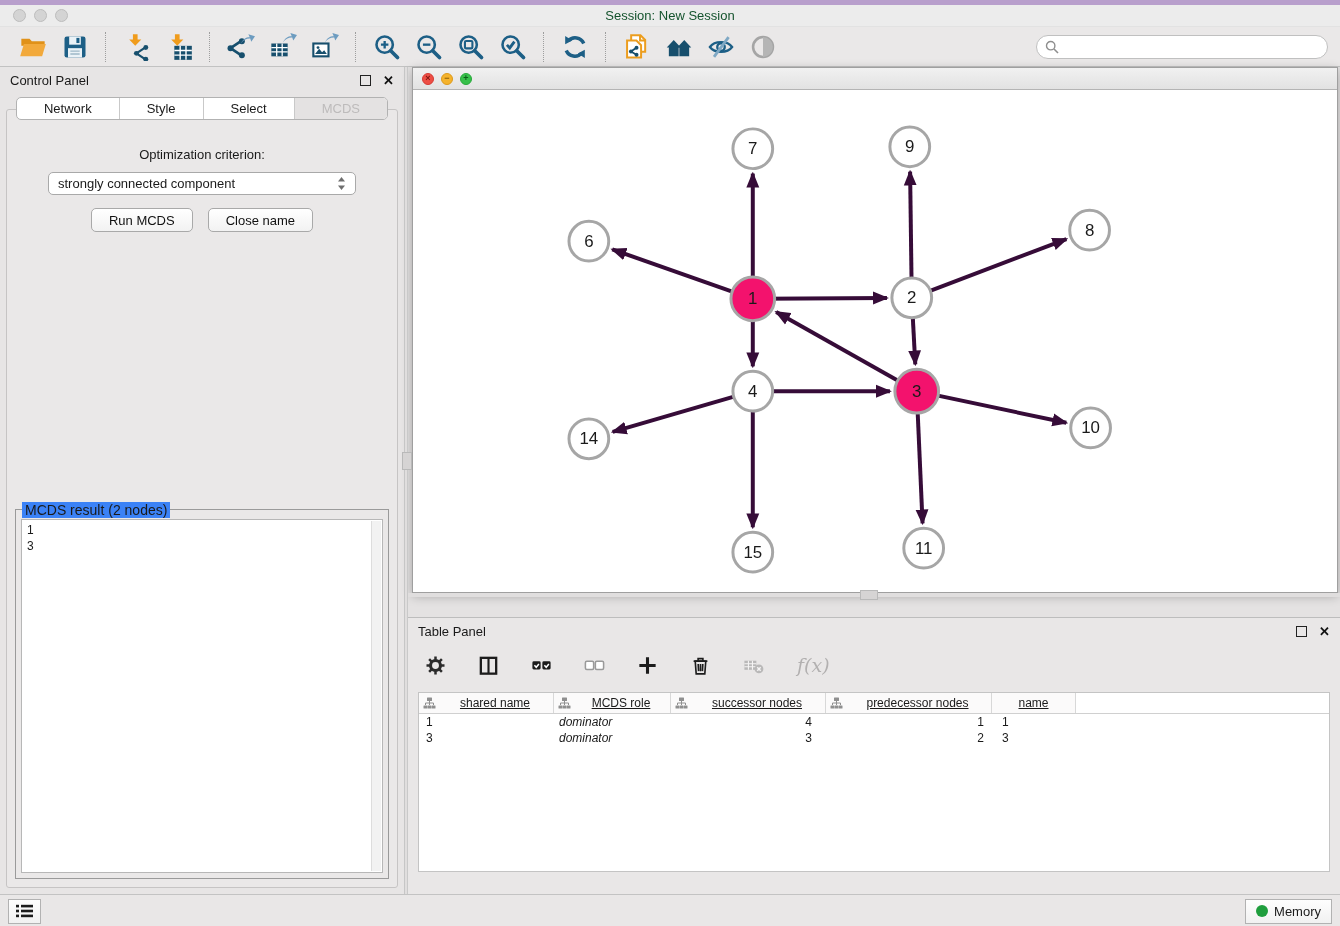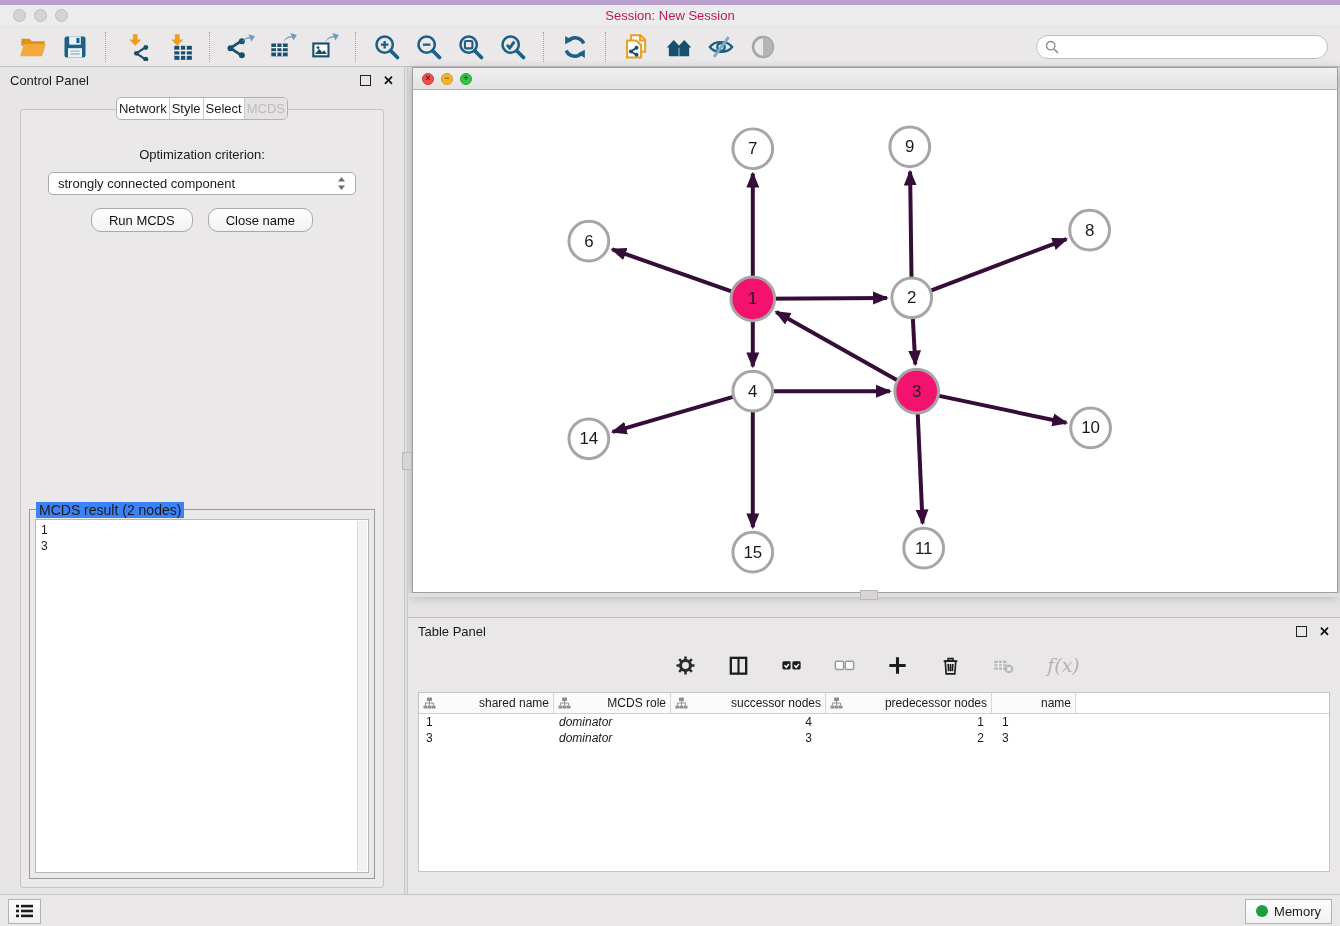--- a/index.html
+++ b/index.html
@@ -7,21 +7,21 @@
        font-family:"Liberation Sans",sans-serif;color:#1a1a1a;-webkit-font-smoothing:antialiased;}
   .noselect{user-select:none;}
 
   
   .top-strip{height:5px;background:#b89fcc;}
   .titlebar{height:21px;background:#ececec;display:flex;align-items:center;position:relative;
             border-bottom:1px solid #e2e2e2;}
   .traffic{display:flex;gap:8px;padding-left:13px;}
   .tl{width:13px;height:13px;border-radius:50%;background:#d4d4d4;border:1px solid #bdbdbd;box-sizing:border-box;
       display:flex;align-items:center;justify-content:center;font-size:9px;font-weight:bold;color:rgba(0,0,0,.45);line-height:1;}
-  .title-center{position:absolute;left:0;right:0;text-align:center;color:#be185d;font-size:13px;}
+  .title-center{position:absolute;left:0;right:0;text-align:center;color:#14532d;font-size:13px;}
 
   
   .toolbar{height:39px;background:#eae8e8;border-bottom:1px solid #c2c2c2;
            display:flex;align-items:center;padding:0 12px;}
   .ticon{width:28px;height:28px;margin:0 7px;flex:0 0 auto;}
   .tsep{width:1px;height:30px;border-left:1px dotted #9e9e9e;margin:0 9px;flex:0 0 auto;}
   .search-wrap{margin-left:auto;width:292px;height:24px;background:#fff;border:1px solid #c0c0c0;
                border-radius:13px;display:flex;align-items:center;padding:0 8px;box-sizing:border-box;}
   .search-wrap input{border:none;outline:none;flex:1;font-size:13px;background:transparent;
                      font-family:"Liberation Sans",sans-serif;}
@@ -31,31 +31,31 @@
 
   
   .control-panel{width:404px;flex:0 0 404px;background:#e7e5e5;display:flex;flex-direction:column;box-sizing:border-box;}
   .panel-header{height:26px;display:flex;align-items:center;padding:0 10px;font-size:13px;}
   .panel-header .spacer{flex:1;}
   .float-box{width:9px;height:9px;border:1.5px solid #222;margin-right:12px;}
   .close-x{font-size:13px;font-weight:bold;color:#111;line-height:1;}
   .cp-tabs{display:flex;justify-content:center;margin-top:4px;position:relative;z-index:2;}
   .segbar{display:flex;border:1px solid #b2b2b2;border-radius:5px;overflow:hidden;background:#fff;
           height:21px;line-height:21px;font-size:13px;}
-  .seg{padding:0 2px;border-left:1px solid #c9c9c9;white-space:nowrap;}
+  .seg{padding:0 27px;border-left:1px solid #c9c9c9;white-space:nowrap;}
   .seg:first-child{border-left:none;}
   .seg.selected{background:#e4e2e2;color:#bdbbbb;}
-  .cp-body{margin:-11px 20px 6px;padding-top:11px;flex:1;background:#eae8e8;border:1px solid #c6c4c4;
+  .cp-body{margin:-11px 6px 6px;padding-top:11px;flex:1;background:#eae8e8;border:1px solid #c6c4c4;
            border-radius:3px;display:flex;flex-direction:column;position:relative;z-index:1;}
   .opt-label{text-align:center;font-size:13px;margin-top:26px;}
   .dropdown{margin:10px auto 0;width:308px;height:23px;background:#fff;border:1px solid #a9a9a9;border-radius:5px;
             display:flex;align-items:center;padding:0 9px;box-sizing:border-box;font-size:13px;}
   .dropdown .dd-label{flex:1;}
   .btn-row{display:flex;justify-content:center;gap:15px;margin-top:13px;}
-  .aqua-btn{height:22px;background:linear-gradient(#ffffff,#f2f2f2);border:1px solid #a9a9a9;border-radius:10px;
+  .aqua-btn{height:22px;background:linear-gradient(#ffffff,#f2f2f2);border:1px solid #a9a9a9;border-radius:5px;
             font-size:13px;padding:0 17px;display:flex;align-items:center;color:#111;}
   .cp-spacer{flex:1;}
   .result-group{margin:0 8px 8px;height:370px;border:1px solid #9a9a9a;position:relative;box-sizing:border-box;}
   .result-title{position:absolute;top:-8px;left:6px;background:#3b82f6;padding:0 3px;font-size:14px;}
   .result-area{position:absolute;top:9px;left:5px;right:5px;bottom:5px;background:#fff;border:1px solid #b7b7b7;
                font-size:12px;line-height:16px;padding:2px 5px;box-sizing:border-box;}
   .result-scroll{position:absolute;top:1px;right:1px;bottom:1px;width:9px;background:#f2f2f2;border-left:1px solid #ddd;}
 
   
   .v-splitter{width:4px;flex:0 0 4px;background:#e0dede;border-left:1px solid #c6c6c6;border-right:1px solid #cscsc;
@@ -77,29 +77,29 @@
   .nt.red{background:#ee4e45;border:1px solid #d43b34;color:#7e1510;}
   .nt.yellow{background:#f5b32c;border:1px solid #dd9a1c;color:#8a5d07;}
   .nt.green{background:#37c04a;border:1px solid #28a93a;color:#0c5e18;}
   .net-title{position:absolute;left:0;right:0;text-align:center;font-size:13px;color:#111;}
   .net-canvas{flex:1;position:relative;}
   .net-canvas svg{position:absolute;left:0;top:0;}
 
   
   .table-panel{flex:1;background:#e9e7e7;border-top:1px solid #bdbdbd;display:flex;flex-direction:column;
                padding:0 10px;box-sizing:border-box;min-height:0;margin-top:20px;}
-  .tp-toolbar{height:42px;flex:0 0 42px;display:flex;align-items:center;gap:30px;padding-left:6px;justify-content:center;}
+  .tp-toolbar{height:42px;flex:0 0 42px;display:flex;align-items:center;gap:30px;padding-left:6px;}
   .sicon{width:23px;height:23px;flex:0 0 auto;}
   .fx-label{font-family:"DejaVu Serif",serif;font-style:italic;font-size:19px;color:#b2b0b0;margin-left:2px;}
   .tp-table{margin-top:6px;height:178px;flex:0 0 178px;background:#fff;border:1px solid #c4c4c4;overflow:hidden;}
   .tgrid-head{display:grid;grid-template-columns:135px 117px 155px 166px 84px 1fr;height:20px;
               border-bottom:1px solid #d0d0d0;}
   .th{display:flex;align-items:center;background:#fbfafa;border-right:1px solid #d8d8d8;
       font-size:12px;padding:0 4px;overflow:hidden;white-space:nowrap;}
-  .th .th-label{flex:1;text-align:right;}
+  .th .th-label{flex:1;text-align:center;text-decoration:underline;}
   .th.filler{background:#fff;border-right:none;}
   .tgrid-row{display:grid;grid-template-columns:135px 117px 155px 166px 84px 1fr;height:16px;
              font-size:12px;line-height:16px;}
   .td{white-space:nowrap;overflow:hidden;}
   .td.c0{padding-left:7px;}
   .td.c1{padding-left:5px;font-style:italic;}
   .td.c2{text-align:right;padding-right:14px;}
   .td.c3{text-align:right;padding-right:8px;}
   .td.c4{padding-left:10px;}
   .tp-tabs{display:flex;justify-content:center;margin-top:13px;}

